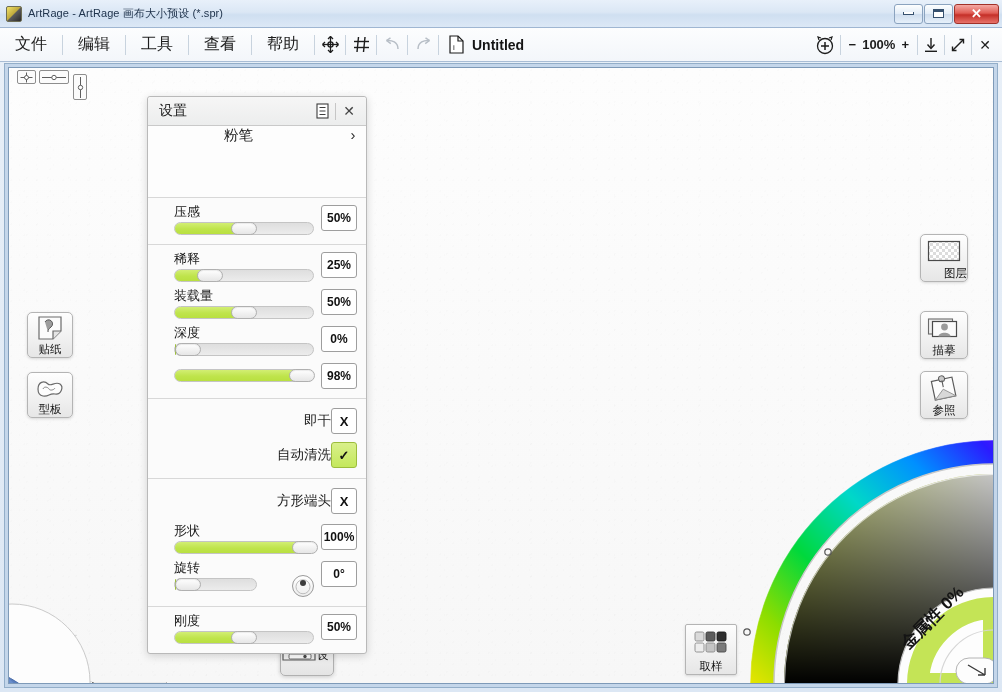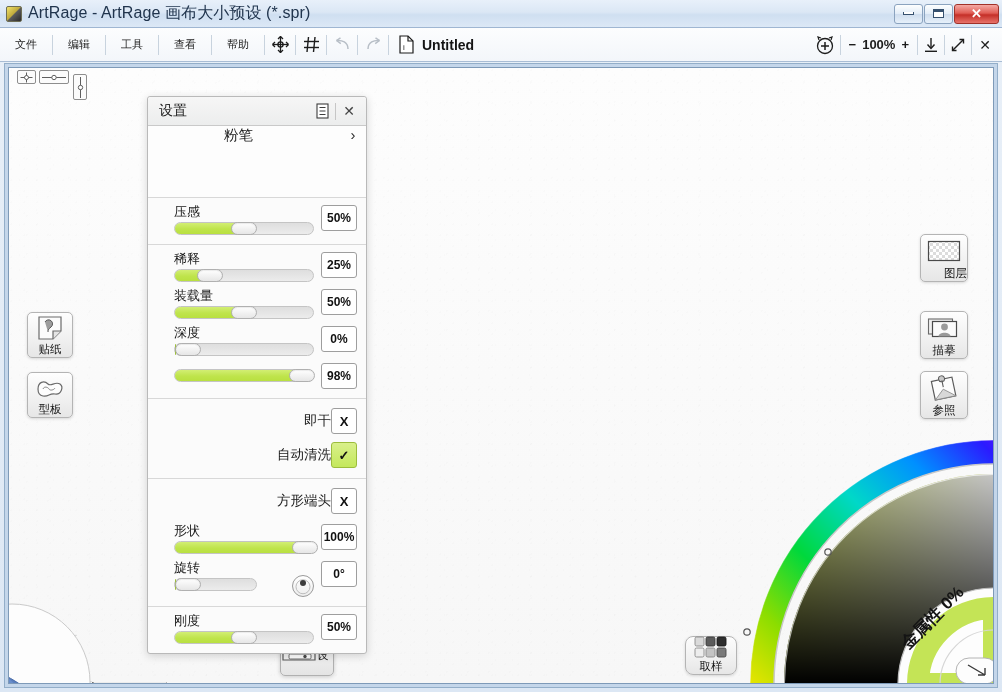--- a/index.html
+++ b/index.html
@@ -17,21 +17,21 @@
     position:absolute; left:0; top:0; width:1002px; height:28px;
     background:linear-gradient(180deg,#e8f0fa 0%,#dbe7f5 45%,#cfdff1 55%,#dce8f6 100%);
     border-bottom:1px solid #9fb6d2;
     display:flex; align-items:center;
   }
   .tb-icon{
     width:16px;height:16px;margin-left:6px;margin-right:6px;
     background:linear-gradient(135deg,#f2e36a 0%,#bfa93c 48%,#5c5c5c 52%,#2b2b2b 100%);
     border:1px solid #6d6d55; border-radius:2px; flex:none;
   }
-  .tb-title{ font-size:16px; color:#20344d; letter-spacing:.1px; white-space:nowrap;}
+  .tb-title{ font-size:11px; color:#20344d; letter-spacing:.1px; white-space:nowrap;}
   .tb-btns{ margin-left:auto; display:flex; align-items:center; height:22px; padding-right:3px;}
   .wbtn{
     width:29px;height:20px;margin-left:1px;
     border:1px solid #8ba3bf; border-radius:3px;
     background:linear-gradient(180deg,#fdfefe 0%,#e3edf8 48%,#cfddee 52%,#e6f0fa 100%);
     display:flex;align-items:center;justify-content:center;
     font-size:11px;color:#2b3c52;
   }
   .wbtn.close{
     width:45px;
@@ -42,21 +42,21 @@
   .glyph-max{display:block;width:11px;height:9px;border:1px solid #36506e;border-top-width:3px;background:#fff;}
 
   
   .menubar{
     position:absolute; left:0; top:28px; width:1002px; height:34px;
     background:linear-gradient(180deg,#fcfdfe 0%,#f3f6fa 100%);
     border-bottom:1px solid #a8bcd4;
     display:flex; align-items:center;
   }
   .mi{
-    font-size:11px;color:#1d1d1d; padding:0 15px; height:46px;
+    font-size:16px;color:#1d1d1d; padding:0 15px; height:46px;
     display:flex;align-items:center; cursor:default; white-space:nowrap;
   }
   .msep{ width:1px;height:20px;background:#c8d3de; flex:none;}
   .micon{
     width:30px;height:34px;display:flex;align-items:center;justify-content:center;
     color:#222; font-size:15px;
   }
   .micon.dim{ color:#b7bec6; }
   .doc{
     display:flex;align-items:center;gap:8px;padding:0 10px;height:34px;
@@ -208,22 +208,22 @@
   .toolwheel{ position:absolute; left:-152px; bottom:-154px; width:310px;height:310px; }
 
   .preset-btn{
     position:absolute; left:271px; bottom:7px; width:54px;height:52px;
     border:1px solid #b0b0b0;border-radius:5px;
     background:linear-gradient(180deg,#fdfdfd,#efefef 60%,#e4e4e4);
     box-shadow:0 1px 4px rgba(0,0,0,.18);
     display:flex;flex-direction:row;align-items:center;justify-content:flex-end;padding-bottom:2px;
   }
   .sample-btn{
-    position:absolute; left:676px; bottom:8px; width:52px;height:39px;
-    border:1px solid #b4b4b4;border-radius:8px;
+    position:absolute; left:676px; bottom:8px; width:52px;height:51px;
+    border:1px solid #b4b4b4;border-radius:2px;
     background:linear-gradient(180deg,#fdfdfd,#f0f0f0 60%,#e6e6e6);
     box-shadow:0 1px 3px rgba(0,0,0,.14);
     display:flex;flex-direction:column;align-items:center;justify-content:flex-end;padding-bottom:2px;
   }
   .btn-tx{ font-size:11.5px;color:#161616;line-height:12px;}
   svg{ display:block; }
 </style>
 </head>
 <body>
 

